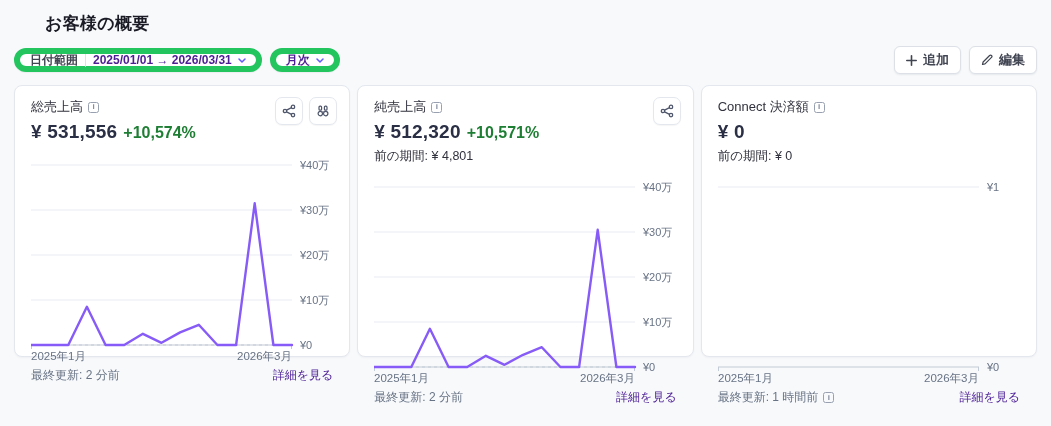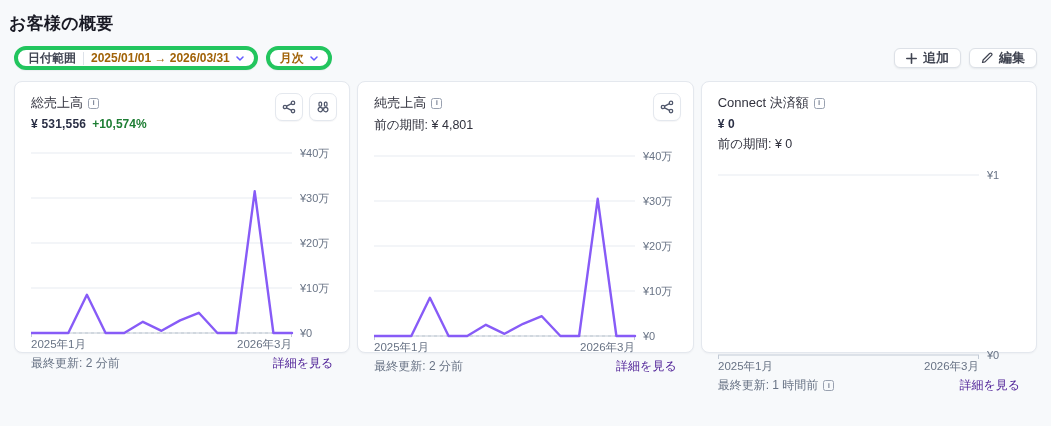--- a/index.html
+++ b/index.html
@@ -3,45 +3,45 @@
 <meta charset="utf-8">
 <style>
   * { box-sizing: border-box; margin: 0; padding: 0; }
   html,body { width:1051px; height:426px; overflow:hidden; }
   body {
     background:#f7f9fb;
     font-family:"Liberation Sans","DejaVu Sans",sans-serif;
     color:#30313d;
     -webkit-font-smoothing:antialiased;
   }
-  .page-title { padding:12px 9px 9px; font-size:17px; font-weight:700; color:#1a1b25; letter-spacing:.3px; }
+  .page-title { padding:12px 9px 9px; font-size:17px; font-weight:700; color:#1a1b25; letter-spacing:.3px;margin-left:36px; }
   .toolbar { display:flex; align-items:center; padding:2px 14px 0; }
   .pills { display:flex; gap:8px; align-items:center; }
   .pill { display:inline-flex; align-items:center; gap:7px; height:24px; padding:0 10px;
-          background:#fff; border:4px solid #22c55e; border-radius:999px;
+          background:#fff; border:6px solid #22c55e; border-radius:999px;
           font-size:12px; font-weight:700; box-shadow:0 1px 1px rgba(16,24,40,.05); cursor:pointer; }
   .pill-label { color:#414552; }
   .pill-divider { width:1px; height:13px; background:#dde2e9; }
-  .pill-value { color:#a16207; }
+  .pill-value { color:#4c1d95; }
   .chev { display:inline-flex; margin-left:-1px; }
   .toolbar-actions { margin-left:auto; display:flex; gap:8px; }
-  .btn { display:inline-flex; align-items:center; gap:6px; height:20px; padding:0 11px;
+  .btn { display:inline-flex; align-items:center; gap:6px; height:28px; padding:0 11px;
          border:1px solid #dde1e7; border-radius:6px; background:#fff;
          font-size:13px; font-weight:700; color:#414552; box-shadow:0 1px 2px rgba(16,24,40,.07); cursor:pointer; }
   .cards { display:flex; gap:7px; padding:11px 14px 0; }
   .card { position:relative; flex:1; background:#fff; border:1px solid #e4e8ee; border-radius:8px;
           box-shadow:0 1px 2px rgba(16,24,40,.04); padding:12px 16px; height:272px;
           display:flex; flex-direction:column; min-width:0; }
   .card-title { font-size:13px; font-weight:500; color:#30313d; display:flex; gap:5px; align-items:center; }
   .info-icon { display:inline-flex; align-items:center; justify-content:center; width:11px; height:11px;
                border:1px solid #99a1b0; border-radius:2.5px; color:#7e8798; font-size:8px; font-weight:700;
                font-style:normal; line-height:1; }
   .card-value-row { display:flex; align-items:baseline; gap:6px; margin-top:5px; }
-  .card-value { font-size:12px; font-weight:700; color:#2a2f45; letter-spacing:.2px; }
-  .card-delta { font-size:12px; font-weight:700; color:#1e7e34; }
+  .card-value { font-size:19px; font-weight:700; color:#2a2f45; letter-spacing:.2px; }
+  .card-delta { font-size:16px; font-weight:700; color:#1e7e34; }
   .card-prev { font-size:12.5px; margin-top:5px; color:#30313d; }
   .card-actions { position:absolute; top:11px; right:12px; display:flex; gap:6px; }
   .icon-btn { width:28px; height:28px; border:1px solid #e4e8ee; border-radius:7px; background:#fff;
               display:flex; align-items:center; justify-content:center; color:#4f566b;
               box-shadow:0 1px 1px rgba(16,24,40,.04); cursor:pointer; }
   .chart { margin-top:8px; }
   svg text { font-family:"Liberation Sans","DejaVu Sans",sans-serif; }
   .card-footer { margin-top:auto; display:flex; justify-content:space-between; align-items:flex-start;
                  font-size:12px; color:#687385; }
   .updated { display:inline-flex; align-items:center; gap:5px; }
@@ -168,20 +168,24 @@
               <line x1="4.6" y1="6.2" x2="9.5" y2="3.7" stroke="#4f566b" stroke-width="1.3"></line>
               <line x1="4.6" y1="7.8" x2="9.5" y2="10.3" stroke="#4f566b" stroke-width="1.3"></line>
             </svg>
         </span>
       </button>
     </div>
     <div class="card-title">
       <span>純売上高</span>
       <span class="info-icon">i</span>
     </div>
+    <div class="card-value-row">
+      <span class="card-value">¥ 512,320</span>
+      <span class="card-delta">+10,571%</span>
+    </div>
     <div class="card-prev">前の期間: ¥ 4,801</div>
     <div class="chart"><svg width="302" height="212" viewBox="0 0 302 212">
           <line x1="0" y1="194" x2="261" y2="194" stroke="#c3cbd6" stroke-width="1"></line>
           <line x1="0.5" y1="194" x2="0.5" y2="198" stroke="#c3cbd6" stroke-width="1"></line>
           <line x1="260.5" y1="194" x2="260.5" y2="198" stroke="#c3cbd6" stroke-width="1"></line>
           <text x="269" y="198" font-size="11" fill="#687385">¥0</text>
           <line x1="0" y1="149" x2="261" y2="149" stroke="#e7ebf1" stroke-width="1"></line>
           <text x="269" y="153" font-size="11" fill="#687385">¥10万</text>
           <line x1="0" y1="104" x2="261" y2="104" stroke="#e7ebf1" stroke-width="1"></line>
           <text x="269" y="108" font-size="11" fill="#687385">¥20万</text>

